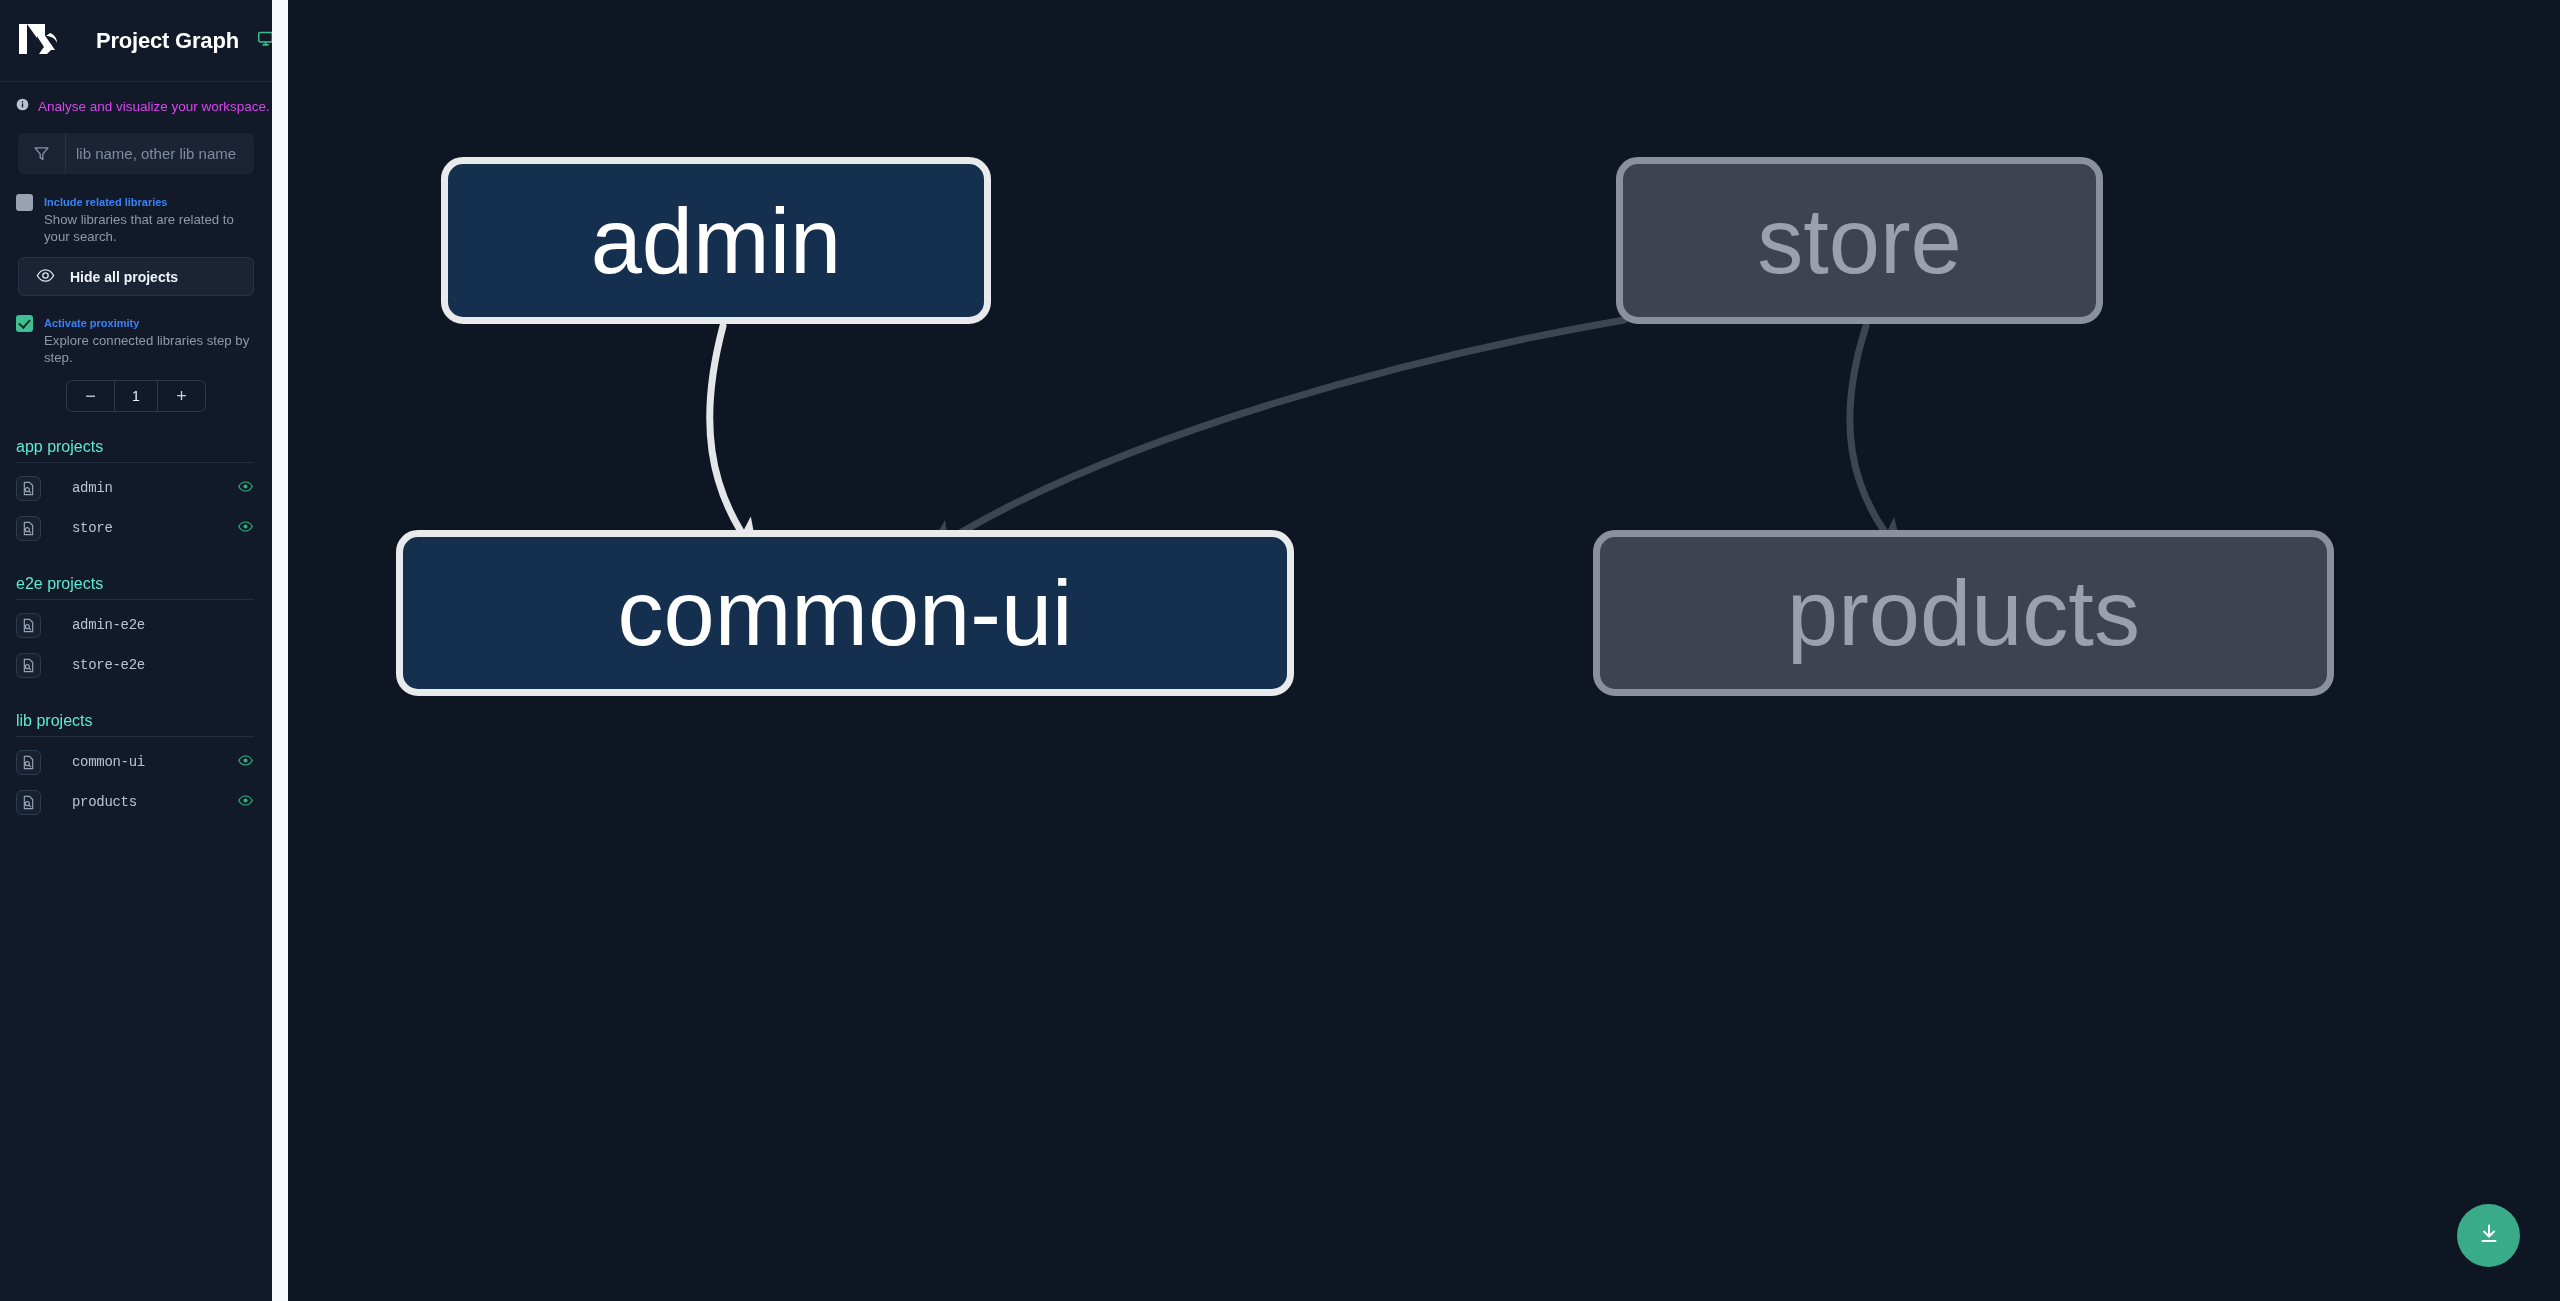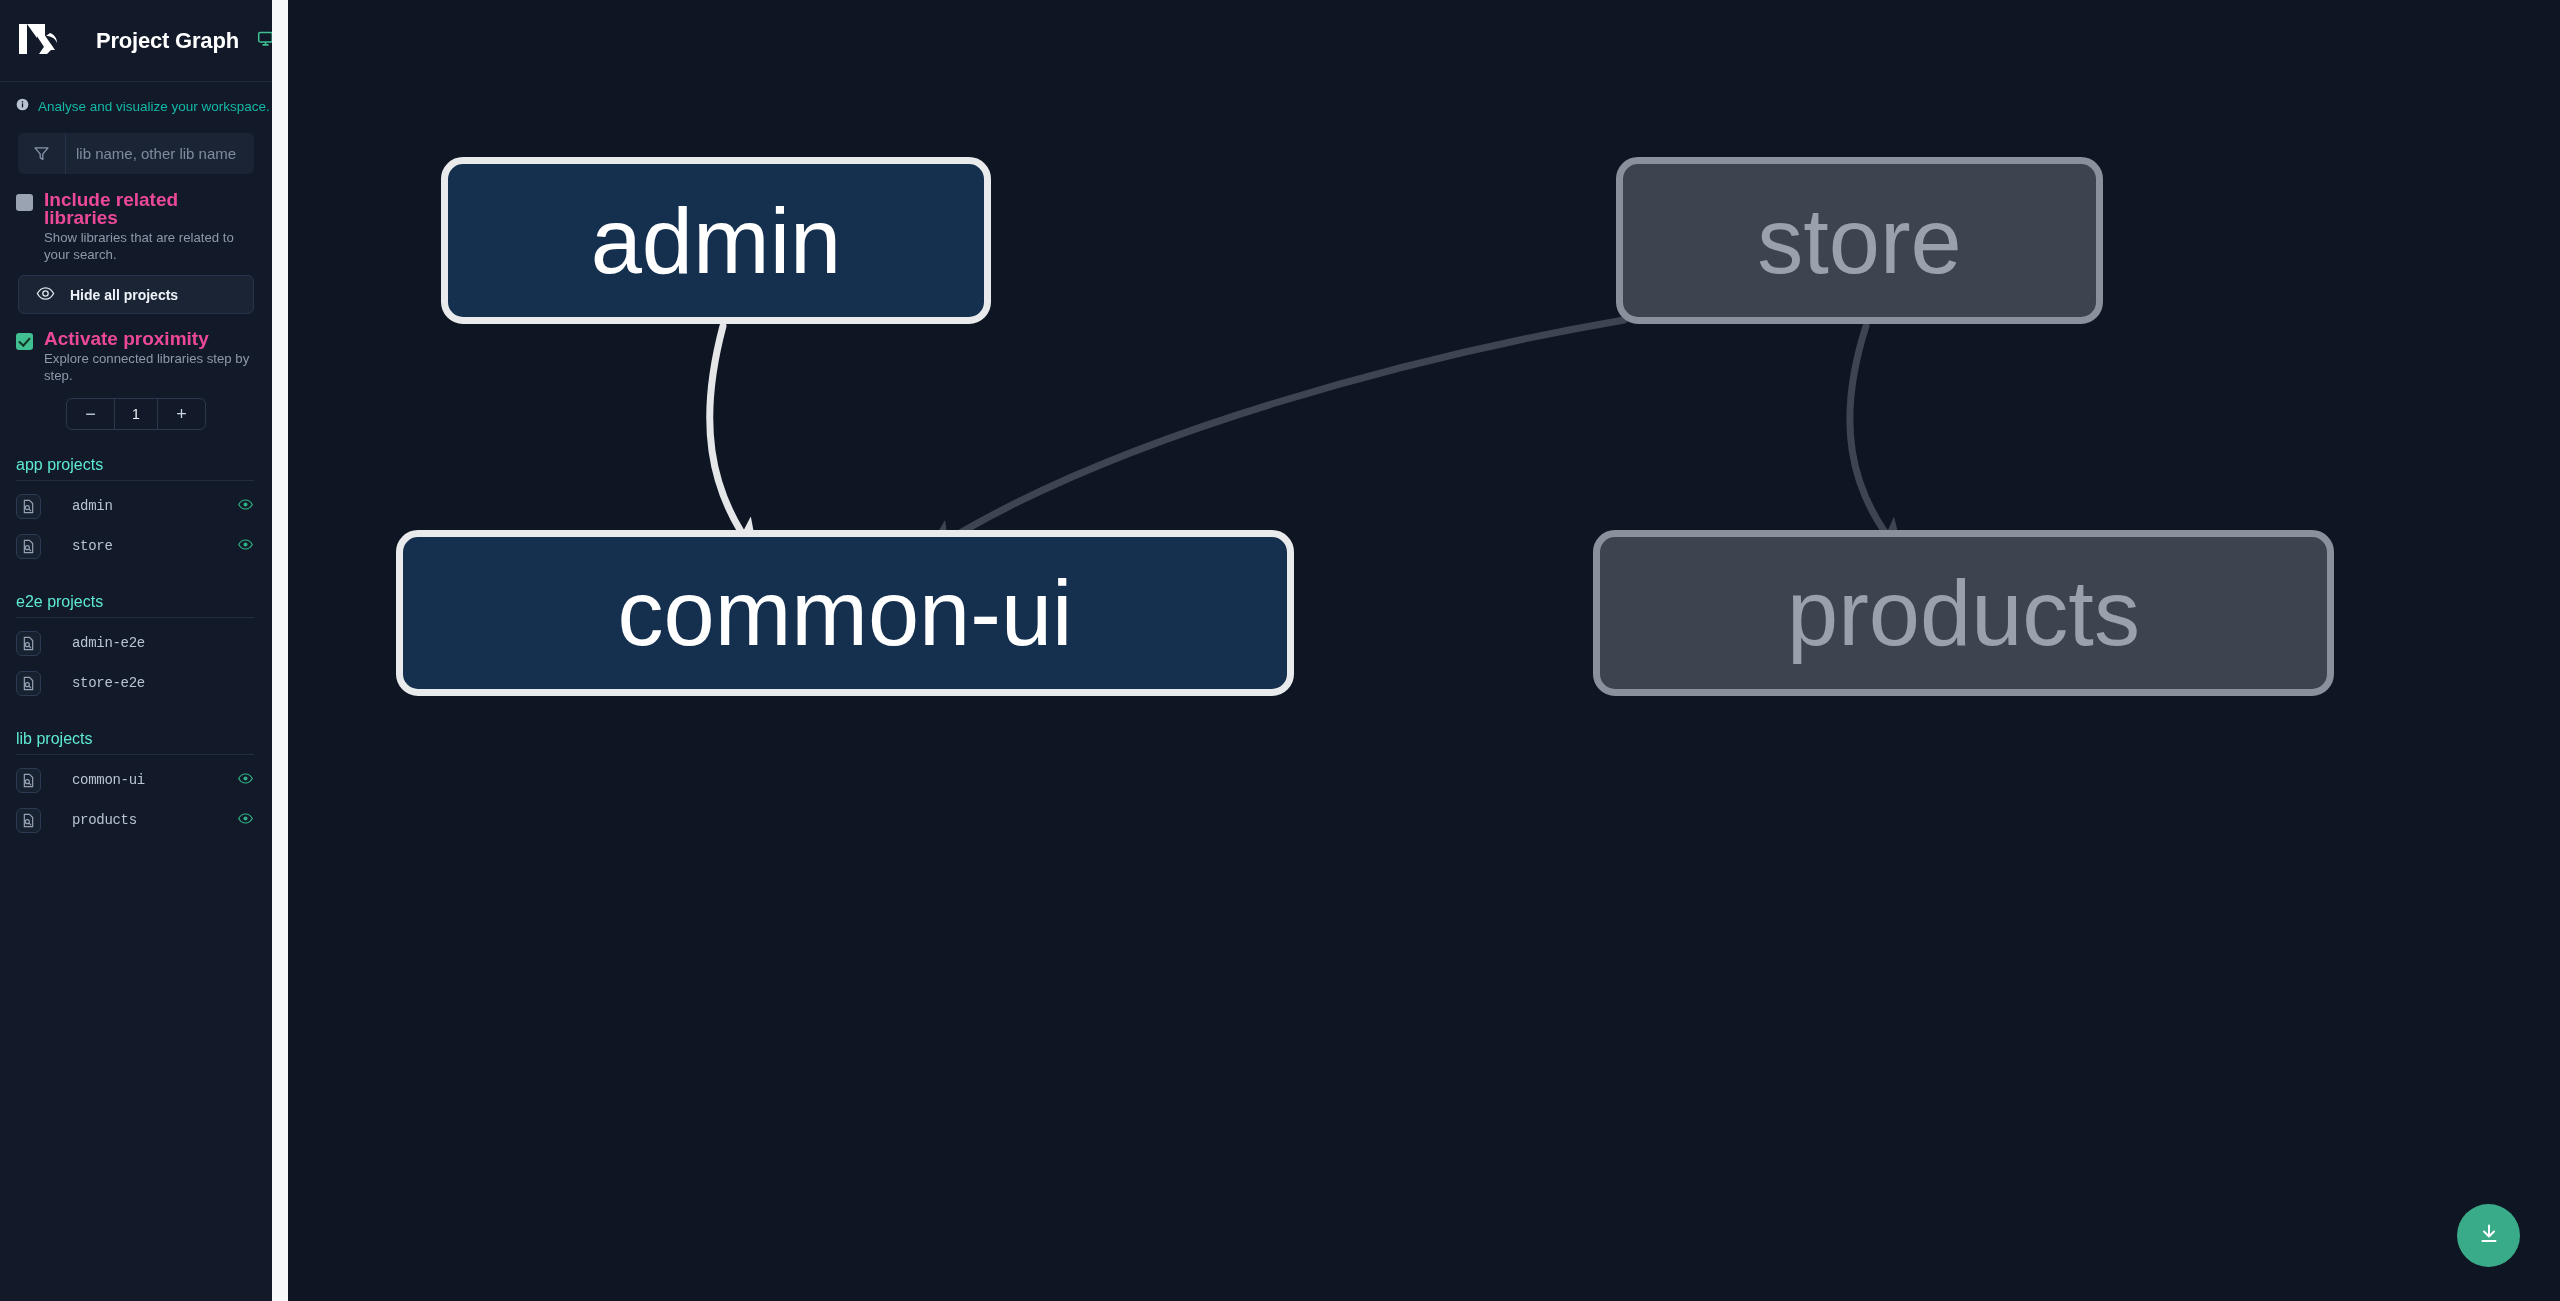--- a/index.html
+++ b/index.html
@@ -49,21 +49,21 @@
   .monitor-icon { margin-left: 18px; display: block; }
 
   .sb-tagline {
     display: flex;
     align-items: center;
     padding: 15px 16px 9px 16px;
     gap: 9px;
   }
   .info-icon { flex: 0 0 auto; display: block; }
   .tagline-text {
-    color: #14b8a6;
+    color: #d946ef;
     font-size: 13.5px;
     white-space: nowrap;
   }
 
   .sb-search-wrap { padding: 9px 18px 0 18px; }
   .search-box {
     display: flex;
     align-items: center;
     height: 41px;
     background: #1b2435;
@@ -113,22 +113,22 @@
     content: "";
     position: absolute;
     left: 5px; top: 2px;
     width: 5px; height: 9px;
     border: solid #14331f;
     border-width: 0 2.2px 2.2px 0;
     transform: rotate(42deg);
   }
   .opt-text { flex: 1 1 auto; }
   .opt-label {
-    color: #ec4899;
-    font-size: 19px;
+    color: #3b82f6;
+    font-size: 11px;
     font-weight: bold;
     line-height: 16px;
     text-align: right;
   }
   .opt-desc {
     color: #8d99ab;
     font-size: 13.2px;
     line-height: 17px;
     margin-top: 1px;
   }

